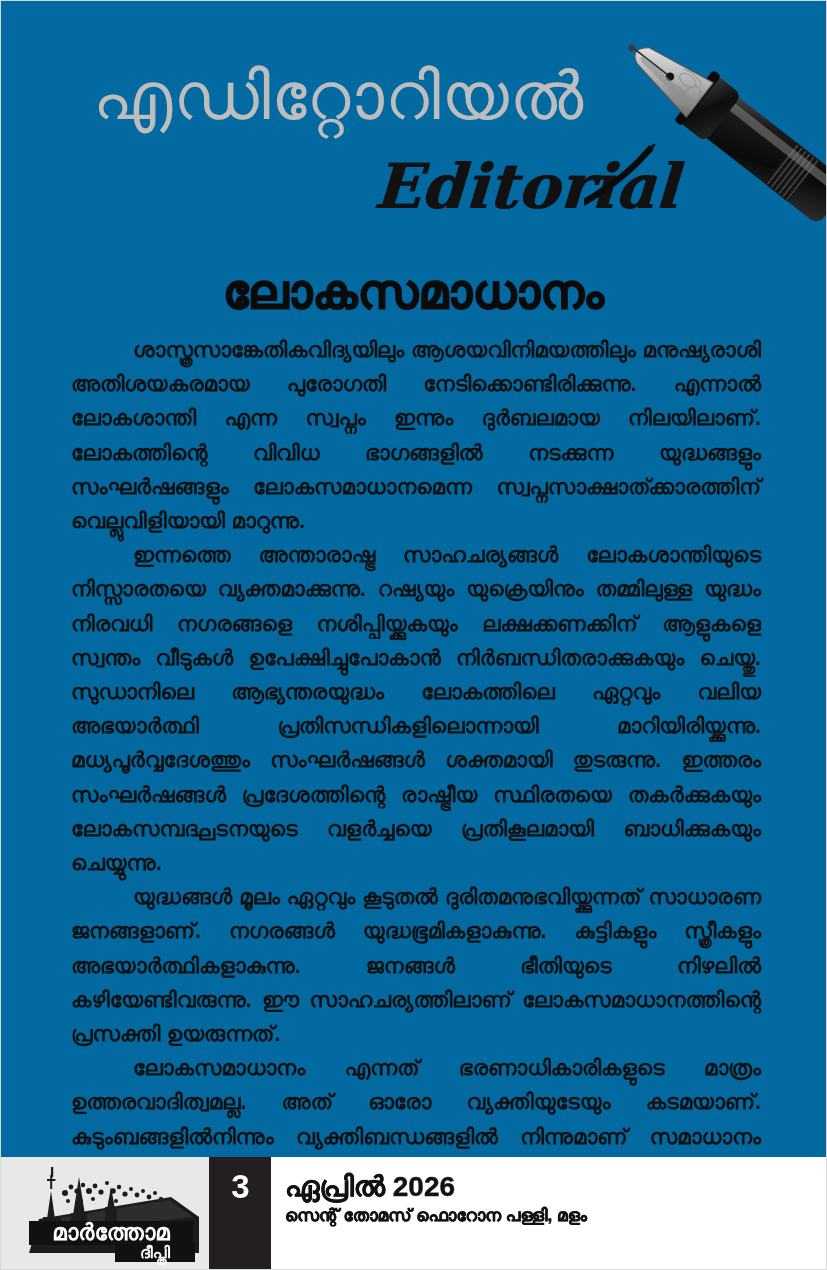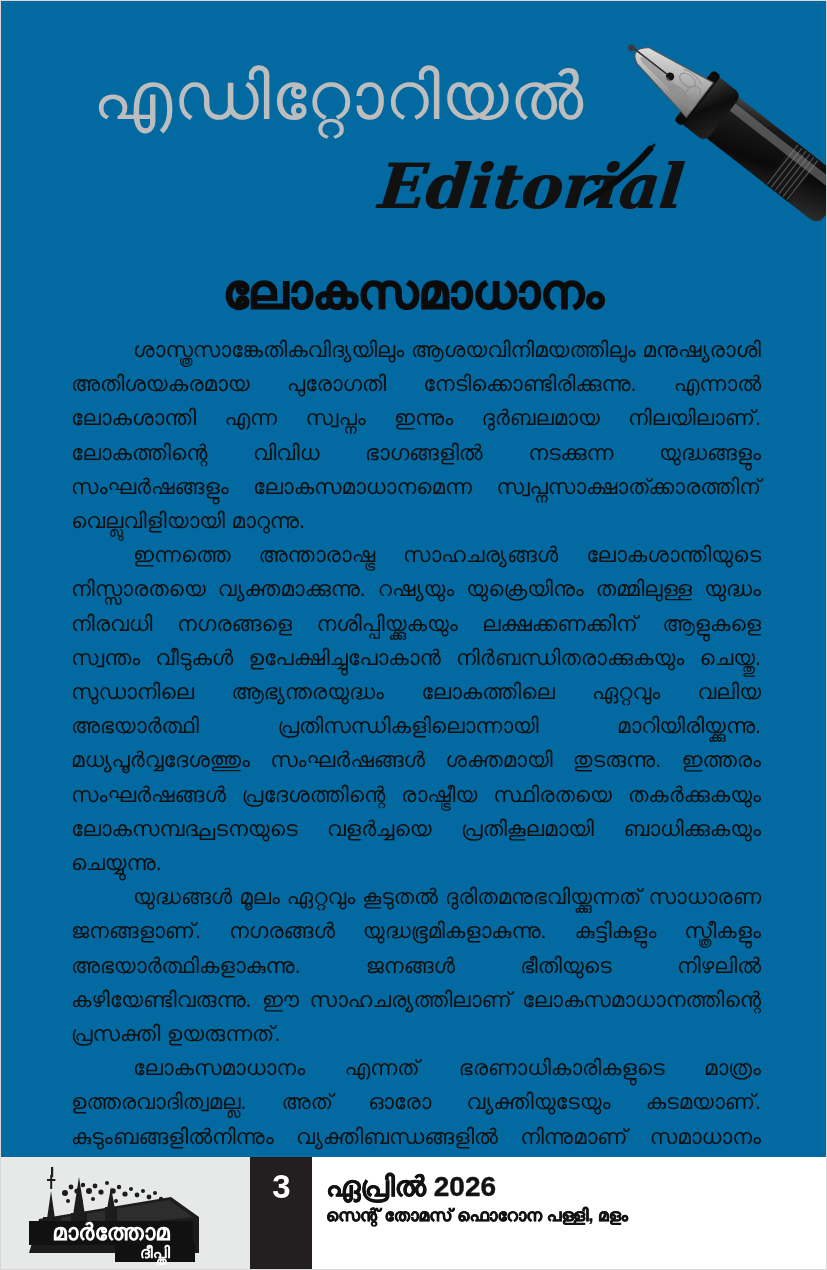--- a/index.html
+++ b/index.html
@@ -99,35 +99,36 @@
     font-family: "Liberation Sans", sans-serif;
     font-size: 21.4px;
     line-height: 34.2px;
     color: #101010;
     text-align: justify;
     text-align-last: left;
     text-justify: inter-word;
     text-indent: 62px;
     word-spacing: 0.5px;
     margin: 0;
+    font-weight: bold;
   }
 
   
   #footer {
     position: absolute;
     left: 0;
     bottom: 0;
     width: 827px;
     height: 112px;
     display: flex;
     align-items: stretch;
   }
 
   .foot-logo-panel {
-    width: 249px;
+    width: 208px;
     background: #e7e8e8;
     position: relative;
     padding-left: 40px;
   }
 
   #logo-art {
     position: absolute;
     left: 20px;
     top: 4px;
     width: 186px;

